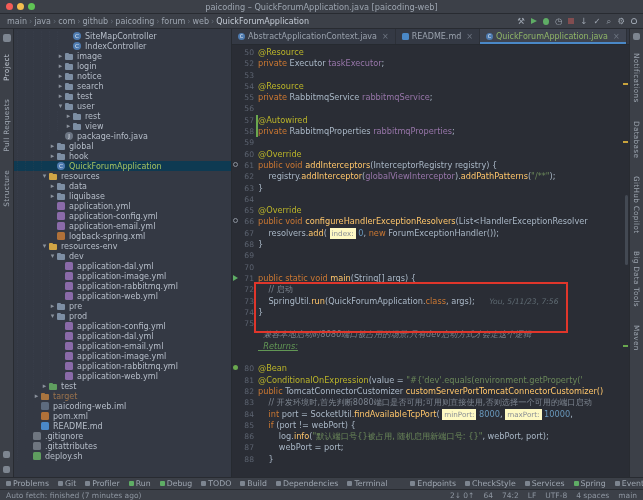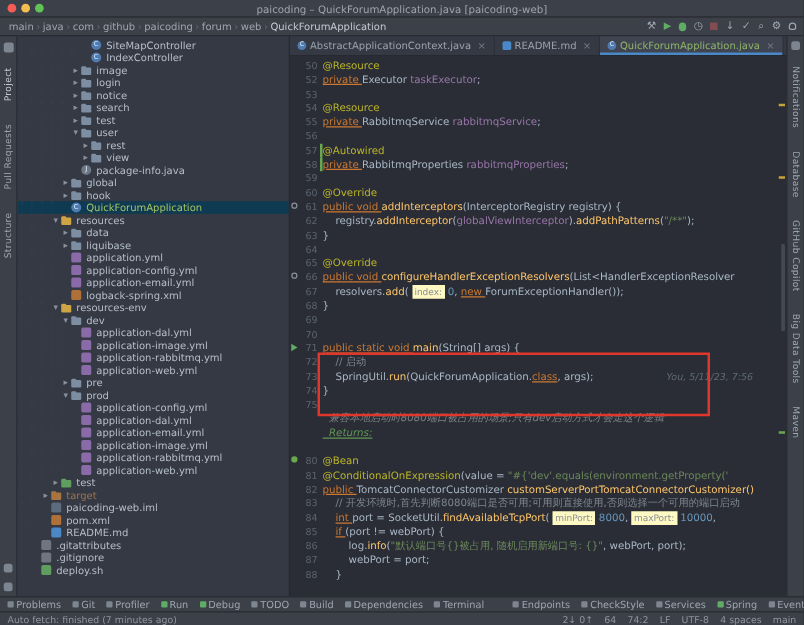--- a/index.html
+++ b/index.html
@@ -72,24 +72,24 @@
   .editor-body{flex:1;position:relative;overflow:hidden;}
   .code-lines{position:absolute;inset:0;padding-top:2px;}
   .cline{display:flex;height:11.3px;line-height:11.3px;font-family:"DejaVu Sans Mono","Liberation Mono",monospace;font-size:8.2px;white-space:pre;}
   .gut{flex:0 0 26px;position:relative;display:flex;justify-content:flex-end;align-items:flex-end;color:#5c6370;padding-right:4px;font-size:7.6px;font-family:"DejaVu Sans Mono",monospace;}
   .gicon{position:absolute;left:1px;top:2px;}
   .gi-run{width:0;height:0;border-left:5px solid #5fad65;border-top:3px solid transparent;border-bottom:3px solid transparent;}
   .gi-ovr{width:5px;height:5px;border:1px solid #8a919c;border-radius:50%;}
   .gi-bean{width:5px;height:5px;background:#6aa84f;border-radius:50%;}
   .chg{position:absolute;right:0;top:0;width:2px;height:100%;background:#6aa84f;}
   .ctext{flex:1;overflow:hidden;color:#a9b7c6;}
-  .sg-k{color:#cc7832;text-decoration:underline;} .sg-a{color:#bbb529;} .sg-s{color:#6a8759;} .sg-c{color:#7d8590;}
+  .sg-k{color:#cc7832;} .sg-a{color:#bbb529;} .sg-s{color:#6a8759;} .sg-c{color:#7d8590;}
   .sg-d{color:#7a8089;font-style:italic;} .sg-d2{color:#629755;font-style:italic;text-decoration:underline;}
   .sg-num{color:#6897bb;} .sg-f{color:#9876aa;} .sg-m{color:#ffc66b;} .sg-p{color:#a9b7c6;}
-  .sg-b{color:#5f6b73;font-style:italic;font-size:7.6px;margin-left:44px;}
+  .sg-b{color:#5f6b73;font-style:italic;font-size:7.6px;}
   .sg-h{background:#fef9c3;color:#8a8f96;border-radius:3px;padding:12px 2px;font-size:7.2px;}
   .annotation-box{position:absolute;left:22px;top:237px;width:314px;height:51px;border:2px solid #e0362b;pointer-events:none;z-index:5;}
   .vscroll{position:absolute;right:1px;top:150px;width:3px;height:70px;background:#5a616e88;border-radius:2px;}
   .stripe-mark{position:absolute;right:1px;width:5px;height:2px;background:#c8a33c;}
 
   
   .toolwin{flex:0 0 12px;background:#3c4048;border-top:1px solid #282b31;display:flex;align-items:center;padding:0 6px;font-size:7.8px;color:#9da5b0;gap:9px;}
   .twitem{display:flex;align-items:center;gap:2px;cursor:default;white-space:nowrap;}
   .twdot{width:5px;height:5px;background:#7d8590;border-radius:1px;}
   .twdot.green{background:#5fad65;}
@@ -531,27 +531,27 @@
           <span class="tind"></span>
           <span class="tind"></span>
           <span class="tchev"></span>
           <span class="ti md"></span>
           <span class="tlabel">README.md</span>
         </div>
         <div class="trow">
           <span class="tind"></span>
           <span class="tchev"></span>
           <span class="ti gitfile"></span>
+          <span class="tlabel">.gitignore</span>
+        </div>
+        <div class="trow">
+          <span class="tind"></span>
+          <span class="tchev"></span>
+          <span class="ti gitfile"></span>
           <span class="tlabel">.gitattributes</span>
-        </div>
-        <div class="trow">
-          <span class="tind"></span>
-          <span class="tchev"></span>
-          <span class="ti gitfile"></span>
-          <span class="tlabel">.gitignore</span>
         </div>
         <div class="trow">
           <span class="tind"></span>
           <span class="tchev"></span>
           <span class="ti sh"></span>
           <span class="tlabel">deploy.sh</span>
         </div>
       </div>
 
     <div class="editor">

